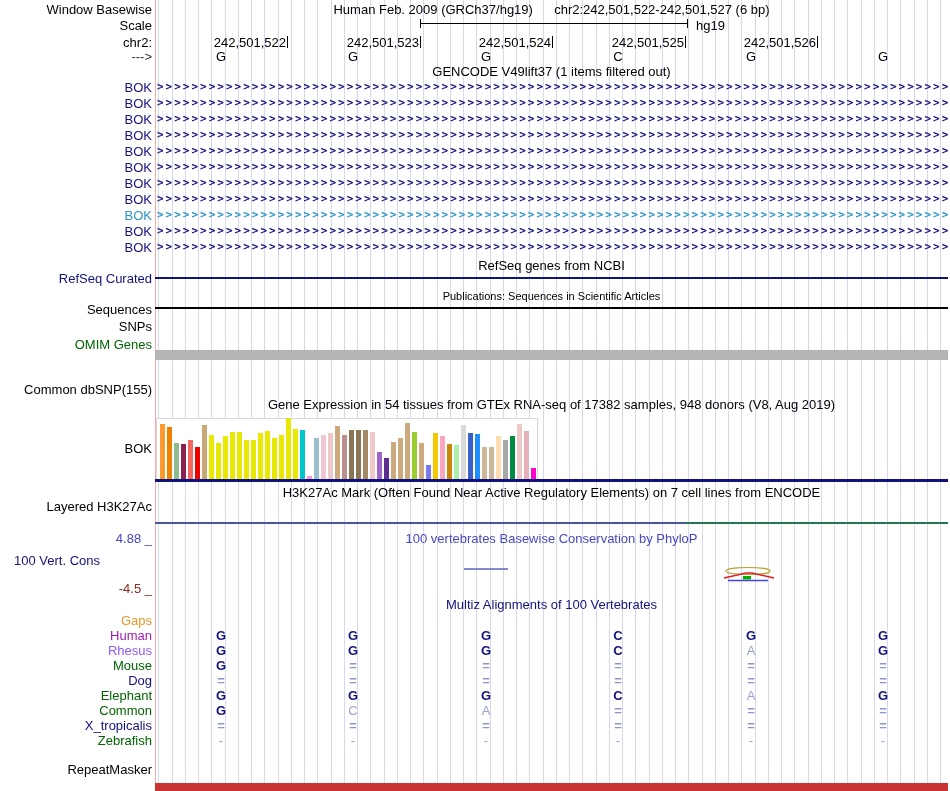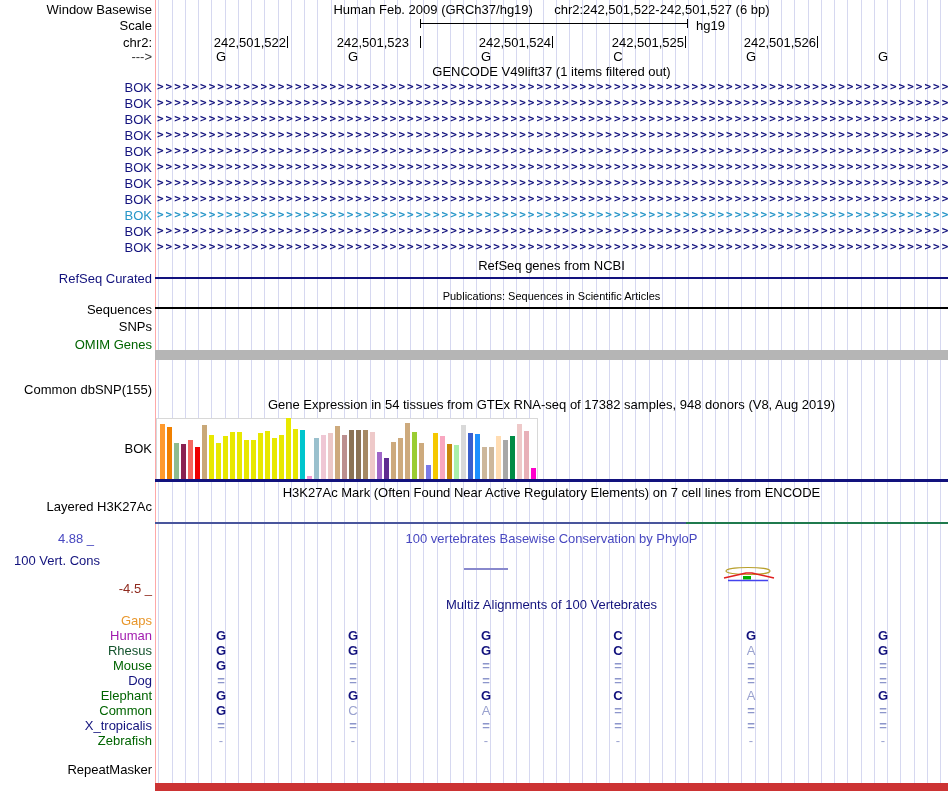--- a/index.html
+++ b/index.html
@@ -4,21 +4,21 @@
 <style>
   html,body{margin:0;padding:0;background:#fff;}
   #canvas{position:relative;width:950px;height:791px;background:#fff;overflow:hidden;
           font-family:"Liberation Sans","DejaVu Sans",sans-serif;font-size:13px;color:#000;}
   .abs{position:absolute;white-space:nowrap;}
   .rlbl{position:absolute;left:0;width:152px;text-align:right;white-space:nowrap;}
   .ctitle{position:absolute;left:155px;width:793px;text-align:center;white-space:nowrap;}
   .sm{font-size:11px;}
   .navy{color:#12127d;}
   .green{color:#006400;}
-  .slate{color:#4848c0;text-align:center;}
+  .slate{color:#4848c0;}
   .maroon{color:#8f2a1e;}
   .gridline{position:absolute;top:0;width:1px;height:791px;background:#d6d8f0;}
   .salmon-line{position:absolute;left:155px;top:0;width:1px;height:791px;background:#ffa8a8;}
   .hline{position:absolute;}
   .bracket{position:absolute;left:420px;top:19px;width:266px;height:9px;
            border-left:1px solid #000;border-right:1px solid #000;}
   .bracket-line{margin-top:4px;border-top:1px solid #000;}
   .ruler-tick{position:absolute;top:36px;width:1px;height:12px;background:#000;}
   .coord{position:absolute;top:35px;width:100px;text-align:right;}
   .base{position:absolute;top:49px;width:20px;text-align:center;}
@@ -114,21 +114,21 @@
   <div class="rlbl" style="top:18px">Scale</div>
   <div class="bracket">
       <div class="bracket-line"></div>
     </div>
   <div class="abs" style="left:696px;top:18px">hg19</div>
 
   <div class="rlbl" style="top:35px">chr2:</div>
   <div id="ruler">
       <div class="coord" style="left: 186px;">242,501,522</div>
       <div class="ruler-tick" style="left: 287px;"></div>
-      <div class="coord" style="left: 309px; text-align: right;">242,501,523</div>
+      <div class="coord" style="left: 319px; text-align: right;">242,501,523</div>
       <div class="ruler-tick" style="left: 420px;"></div>
       <div class="coord" style="left: 451px;">242,501,524</div>
       <div class="ruler-tick" style="left: 552px;"></div>
       <div class="coord" style="left: 584px;">242,501,525</div>
       <div class="ruler-tick" style="left: 685px;"></div>
       <div class="coord" style="left: 716px;">242,501,526</div>
       <div class="ruler-tick" style="left: 817px;"></div>
     </div>
 
   <div class="rlbl" style="top:49px;color:#333">---&gt;</div>
@@ -264,21 +264,21 @@
   <div class="ctitle navy" style="top:597px">Multiz Alignments of 100 Vertebrates</div>
   <div id="multiz-rows">
       <div class="rlbl" style="top: 613px; color: rgb(232, 150, 43);">Gaps</div>
       <div class="rlbl" style="top: 628px; color: #a21caf;">Human</div>
       <div class="mz-cell mz-strong" style="top: 628px; left: 210px;">G</div>
       <div class="mz-cell mz-strong" style="top: 628px; left: 342px;">G</div>
       <div class="mz-cell mz-strong" style="top: 628px; left: 475px;">G</div>
       <div class="mz-cell mz-strong" style="top: 628px; left: 607px;">C</div>
       <div class="mz-cell mz-strong" style="top: 628px; left: 740px;">G</div>
       <div class="mz-cell mz-strong" style="top: 628px; left: 872px;">G</div>
-      <div class="rlbl" style="top: 643px; color: #14532d;">Rhesus</div>
+      <div class="rlbl" style="top: 643px; color: #8b5cf6;">Rhesus</div>
       <div class="mz-cell mz-strong" style="top: 643px; left: 210px;">G</div>
       <div class="mz-cell mz-strong" style="top: 643px; left: 342px;">G</div>
       <div class="mz-cell mz-strong" style="top: 643px; left: 475px;">G</div>
       <div class="mz-cell mz-strong" style="top: 643px; left: 607px;">C</div>
       <div class="mz-cell mz-weak" style="top: 643px; left: 740px;">A</div>
       <div class="mz-cell mz-strong" style="top: 643px; left: 872px;">G</div>
       <div class="rlbl" style="top: 658px; color: rgb(0, 100, 0);">Mouse</div>
       <div class="mz-cell mz-strong" style="top: 658px; left: 210px;">G</div>
       <div class="mz-cell mz-eq" style="top: 658px; left: 342px;">=</div>
       <div class="mz-cell mz-eq" style="top: 658px; left: 475px;">=</div>

